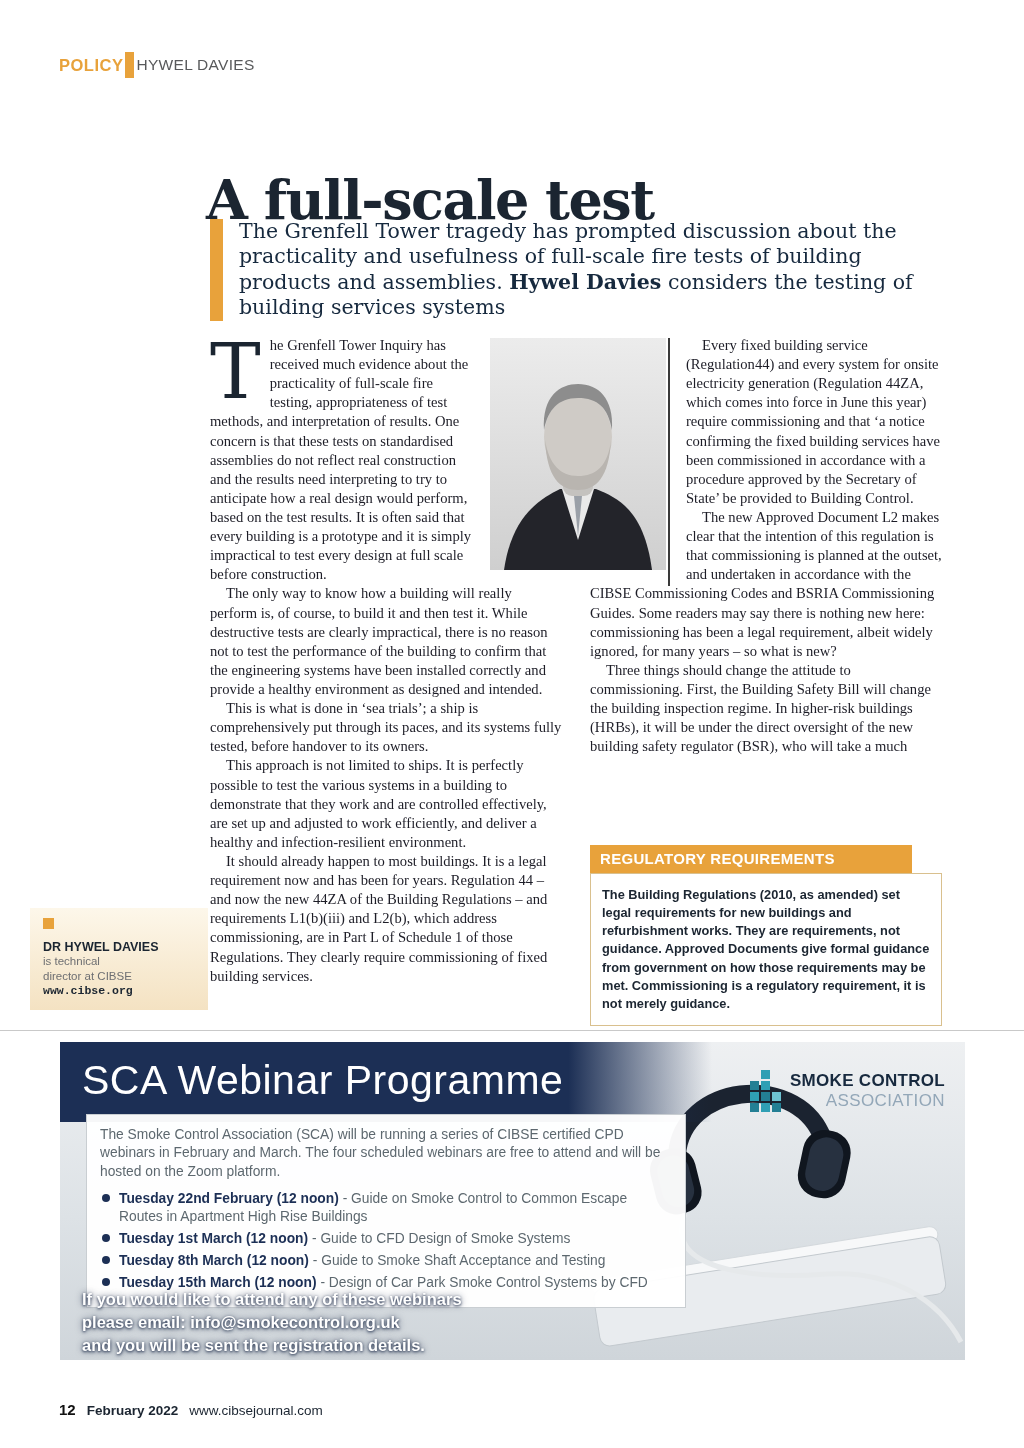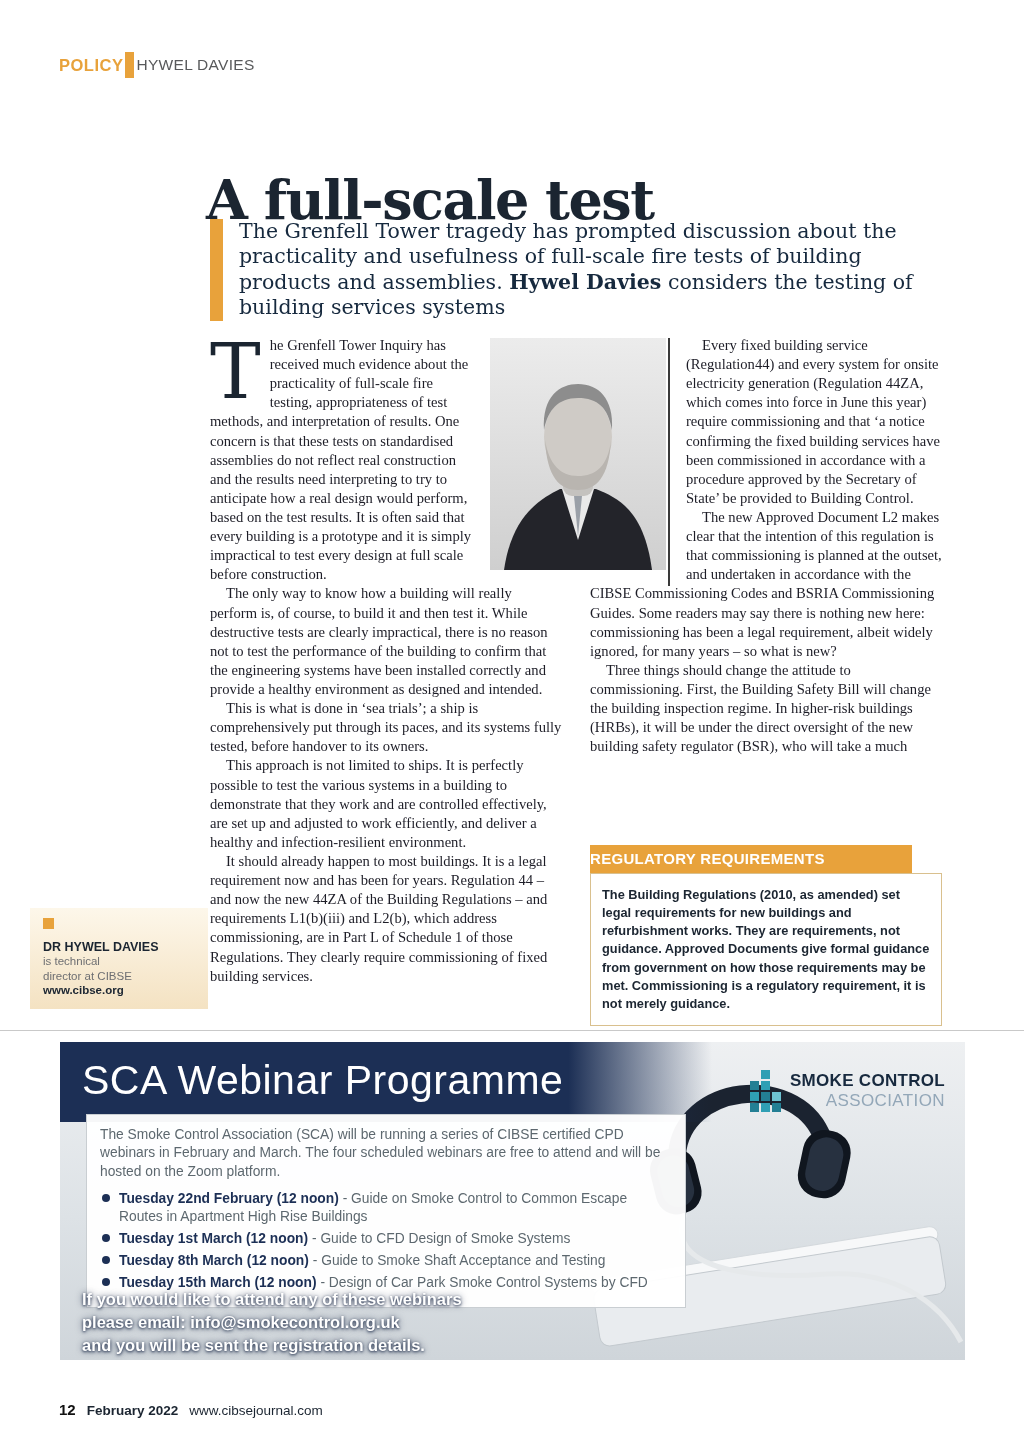--- a/index.html
+++ b/index.html
@@ -33,33 +33,33 @@
   .dropcap{float:left;font-family:"DejaVu Serif",serif;font-size:76px;line-height:60px;
            padding:6px 9px 0 0;color:#1b2531;}
 
   
   .photo{position:absolute;left:490px;top:338px;width:176px;height:232px;overflow:hidden;}
   .photo svg{display:block;}
   .photo-line{position:absolute;left:668px;top:338px;width:2px;height:248px;background:#3a3a3a;}
 
   
   .reg-header{position:absolute;left:590px;top:845px;width:322px;height:28px;background:#E8A23B;
-              color:#fff;font-size:15px;font-weight:bold;line-height:28px;
+              color:#fff;font-size:15px;font-weight:bold;line-height:28px;padding-left:10px;
               box-sizing:border-box;letter-spacing:.3px;}
   .reg-body{position:absolute;left:590px;top:873px;width:352px;box-sizing:border-box;
             border:1px solid #d9c08e;padding:12px 11px;font-size:12.8px;font-weight:bold;
             color:#1b2531;line-height:1.42;}
 
   
   .author-box{position:absolute;left:8px;top:908px;width:178px;box-sizing:border-box;
               padding:10px 13px 13px;background:linear-gradient(180deg,#fdf7ea,#f4e2c2);text-align:left;margin-left:22px;}
   .author-square{width:11px;height:11px;background:#E8A23B;display:inline-block;margin-bottom:7px;}
   .author-name{font-size:12.5px;font-weight:bold;color:#1b2531;}
   .author-role{font-size:11.5px;color:#6e6f72;line-height:1.3;}
-  .author-url{font-size:11.5px;font-weight:bold;color:#1b2531;cursor:pointer;}
+  .author-url{font-size:11.5px;font-weight:bold;color:#1b2531;cursor:pointer;font-family:Liberation Mono, monospace;}
 
   .page-divider{position:absolute;left:0;top:1030px;width:1024px;height:1px;background:#c9c9c9;}
 
   
   .ad{position:absolute;left:60px;top:1042px;width:905px;height:318px;overflow:hidden;
       background:linear-gradient(180deg,#eef0f2 0%,#dde2e6 55%,#cfd5da 100%);}
   .ad-photo{position:absolute;right:0;top:0;width:440px;height:318px;}
   .ad-navy{position:absolute;left:0;top:0;width:72%;height:80px;
            background:linear-gradient(90deg,#1c2f55 0%,#1c2f55 78%,rgba(28,47,85,0) 100%);}
   .ad-title{position:absolute;left:22px;top:15px;color:#fff;font-size:41px;font-weight:400;letter-spacing:.5px;}

